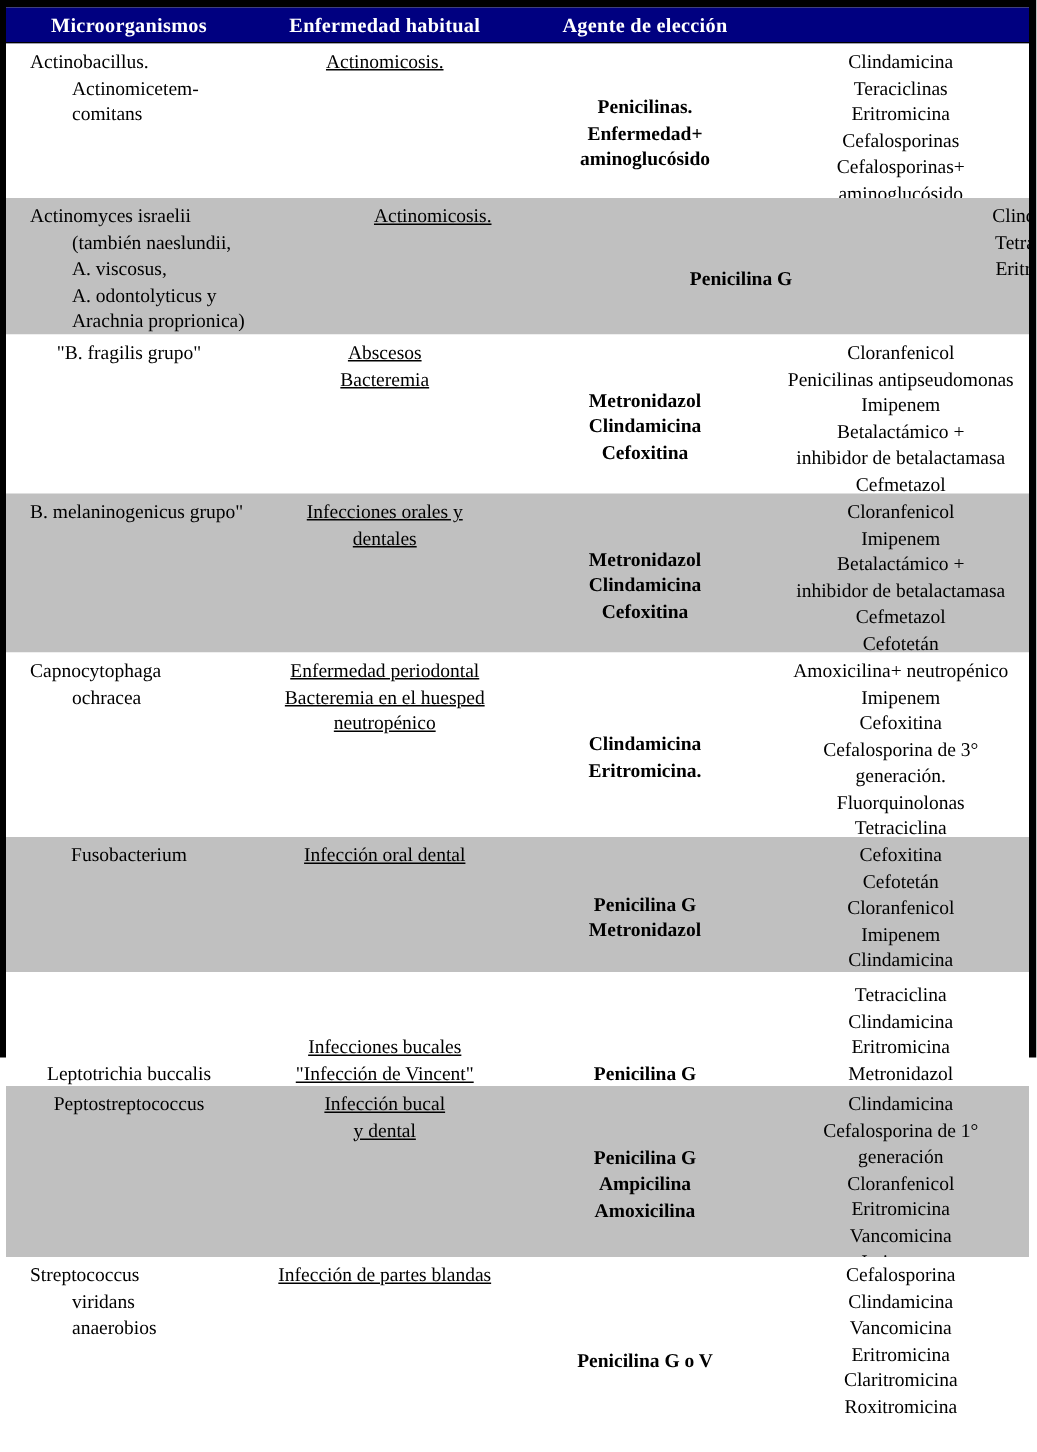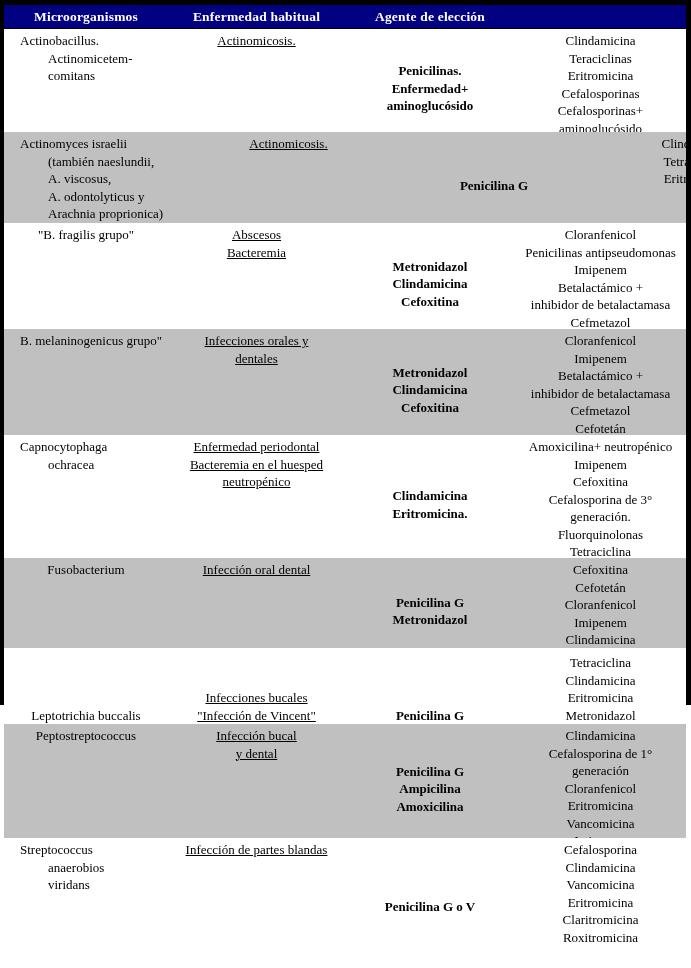--- a/index.html
+++ b/index.html
@@ -222,22 +222,22 @@
           <div class="line">generación</div>
           <div class="line">Cloranfenicol</div>
           <div class="line">Eritromicina</div>
           <div class="line">Vancomicina</div>
           <div class="line">Imipenem</div>
         </div>
       </div>
       <div class="row" style="height: 121px; flex: 0 0 121px;">
         <div class="cell col-micro c1">
           <div class="line">Streptococcus</div>
+          <div class="line">viridans</div>
           <div class="line">anaerobios</div>
-          <div class="line">viridans</div>
         </div>
         <div class="cell col-disease c2">
           <div class="line">Infección de partes blandas</div>
         </div>
         <div class="cell col-agent c3">
           <div class="line">Penicilina G o V</div>
         </div>
         <div class="cell col-alt c4">
           <div class="line">Cefalosporina</div>
           <div class="line">Clindamicina</div>

